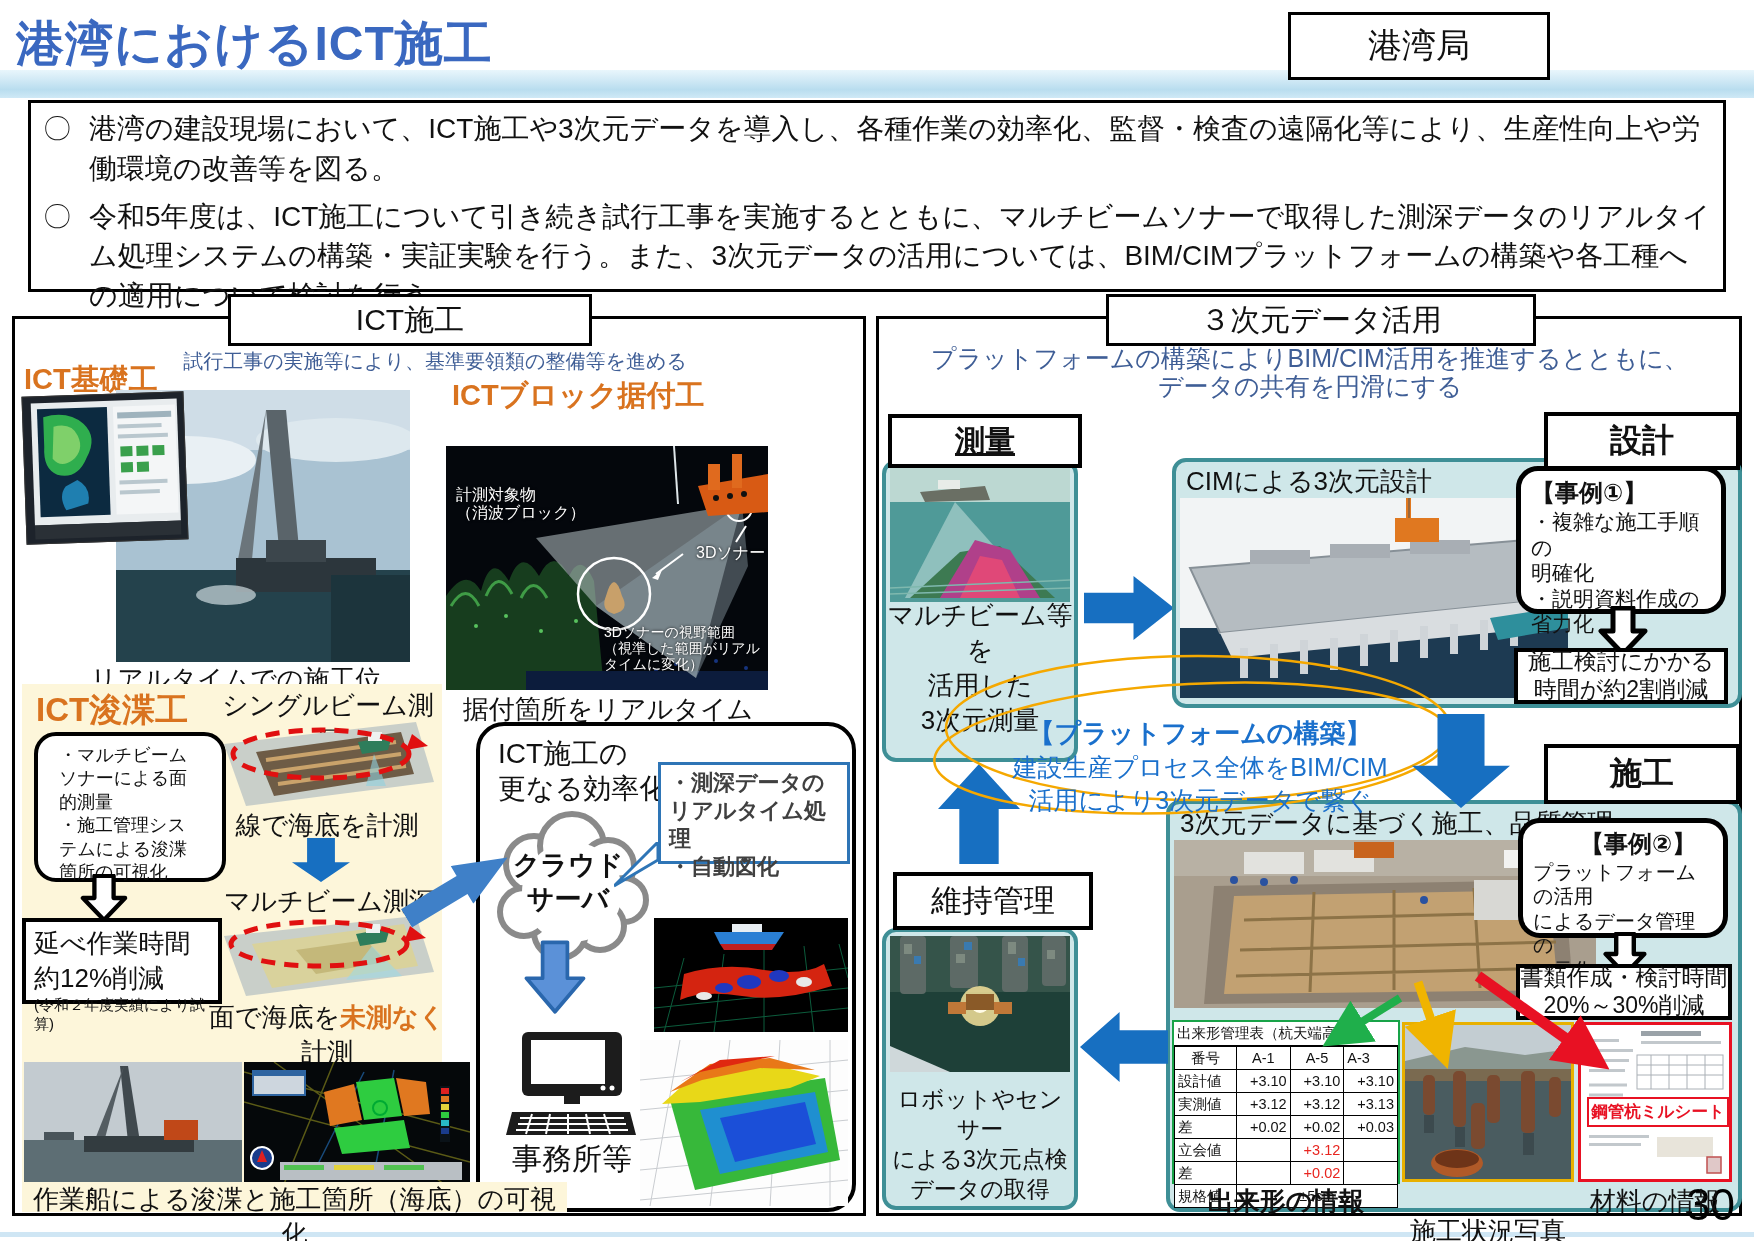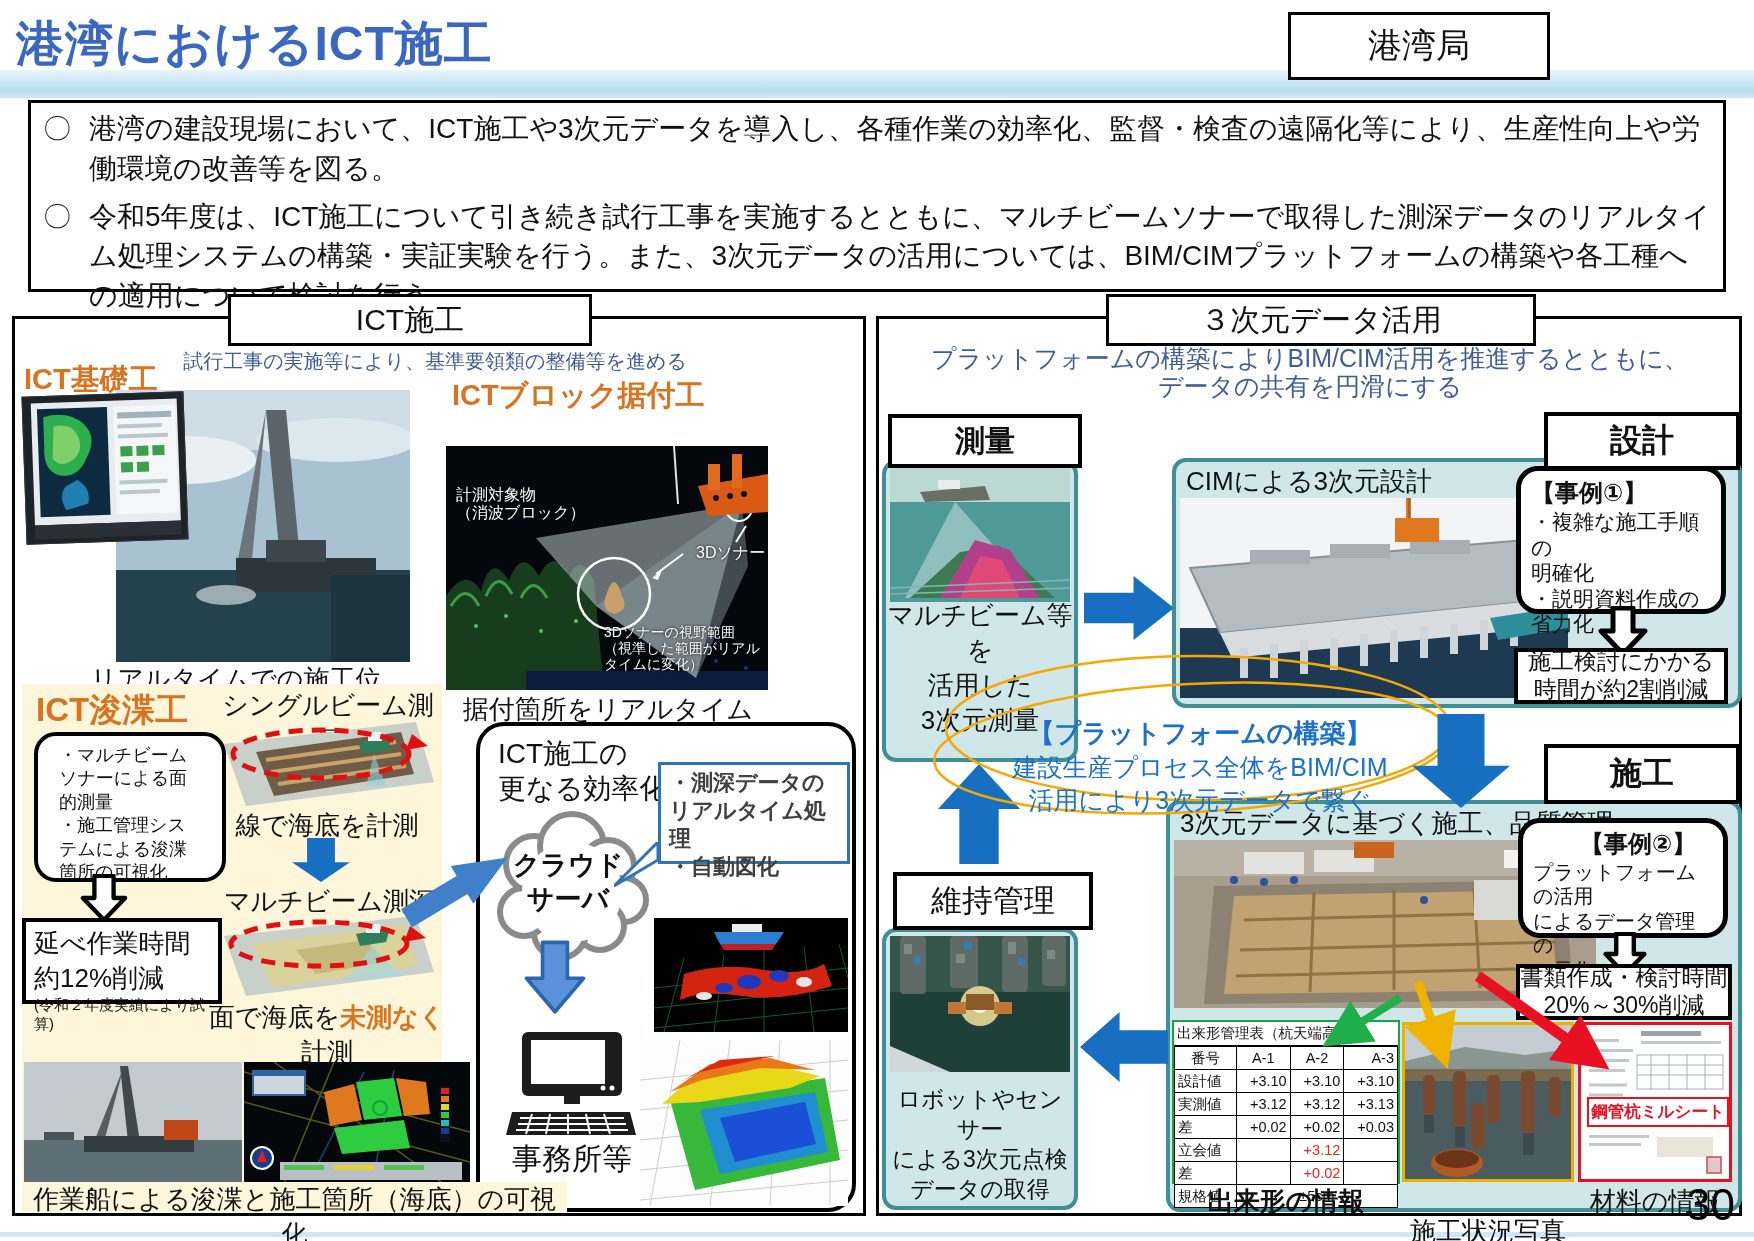--- a/index.html
+++ b/index.html
@@ -281,21 +281,21 @@
       <polygon points="30,52 70,24 130,18 175,30 120,28 62,40" fill="#e87818"></polygon>
       <polygon points="40,42 80,20 135,16 60,32" fill="#e02810"></polygon>
     </svg>
   </div>
 
   <div class="abs" style="left:876px;top:316px;width:866px;height:900px;border:3px solid #000;box-sizing:border-box;"></div>
   <div class="abs ctr" style="left:1106px;top:294px;width:424px;height:46px;border:3px solid #000;background:#fff;font-size:30px;z-index:3;">３次元データ活用</div>
   <div class="abs ctr bluetext" style="left:930px;top:344px;width:760px;height:28px;font-size:25px;">プラットフォームの構築によりBIM/CIM活用を推進するとともに、</div>
   <div class="abs ctr bluetext" style="left:930px;top:372px;width:760px;height:28px;font-size:25px;">データの共有を円滑にする</div>
 
-  <div class="abs ctr" style="left:888px;top:414px;width:186px;height:46px;border:4px solid #000;background:#fff;font-size:30px;font-weight:bold;z-index:3;">測量</div>
+  <div class="abs ctr" style="left:888px;top:414px;width:186px;height:46px;border:4px solid #000;background:#fff;font-size:30px;font-weight:bold;z-index:3;text-decoration:underline;">測量</div>
   <div class="abs tealpanel" style="left:882px;top:460px;width:196px;height:302px;"></div>
   <div class="abs photo" style="left:890px;top:468px;width:180px;height:134px;">
     <svg width="180" height="134" viewBox="0 0 180 134">
       <rect width="180" height="134" fill="#8fc3bc"></rect>
       <rect y="0" width="180" height="34" fill="#bcd8d2"></rect>
       <rect y="34" width="180" height="100" fill="#4f9a98"></rect>
       <polygon points="30,24 95,18 100,32 35,34" fill="#6a6f64"></polygon>
       <rect x="48" y="12" width="22" height="9" fill="#e8ece8"></rect>
       <polygon points="65,34 15,130 150,130" fill="#cfe6e2" opacity="0.5"></polygon>
       <polygon points="20,130 70,84 110,78 165,130" fill="#3d7a52"></polygon>
@@ -397,22 +397,22 @@
   <div class="abs pre ctr" style="left:1516px;top:964px;width:216px;height:56px;border:4px solid #000;background:#fff;font-size:23px;line-height:1.2;box-sizing:border-box;z-index:2;">書類作成・検討時間
 20%～30%削減</div>
 
   <div class="abs" style="left:1172px;top:1020px;width:228px;height:164px;border:2.5px solid #18a348;background:#fff;box-sizing:border-box;z-index:2;">
     <div style="font-size:14.5px;padding:2px 3px;border-bottom:1px solid #000;">出来形管理表（杭天端高）</div>
     <table class="dk">
       <tbody>
           <tr>
         <td style="text-align:center;">番号</td>
         <td style="text-align:center;">A-1</td>
-        <td style="text-align:center;">A-2</td>
-        <td style="text-align:right;">A-3</td>
+        <td style="text-align:center;">A-5</td>
+        <td style="text-align:left;">A-3</td>
       </tr>
       <tr>
         <td>設計値</td>
         <td class="num">+3.10</td>
         <td class="num">+3.10</td>
         <td class="num">+3.10</td>
       </tr>
       <tr>
         <td>実測値</td>
         <td class="num">+3.12</td>

